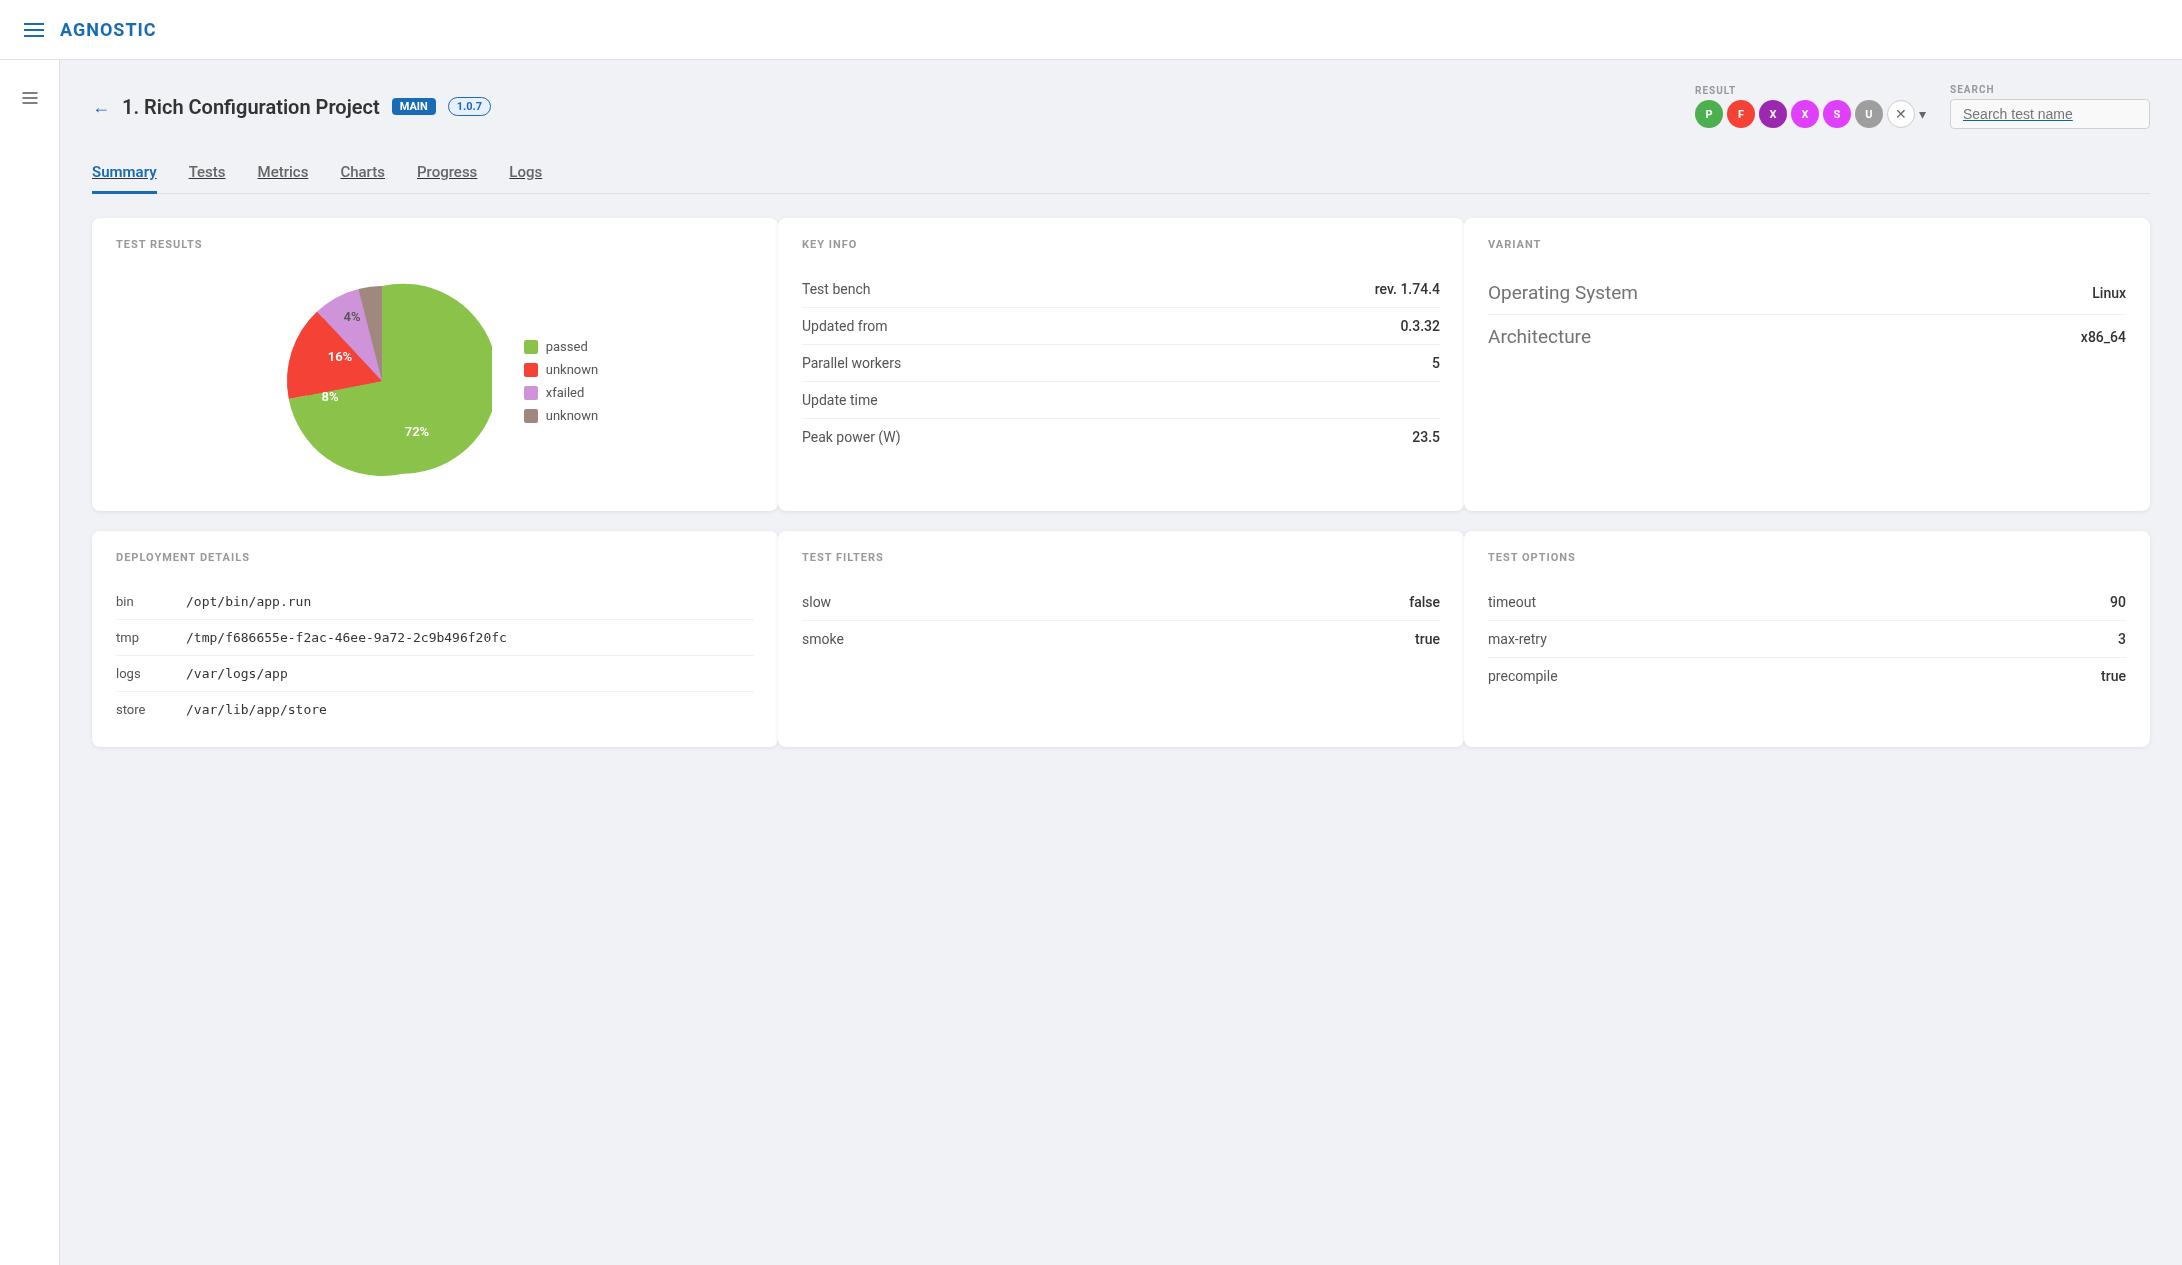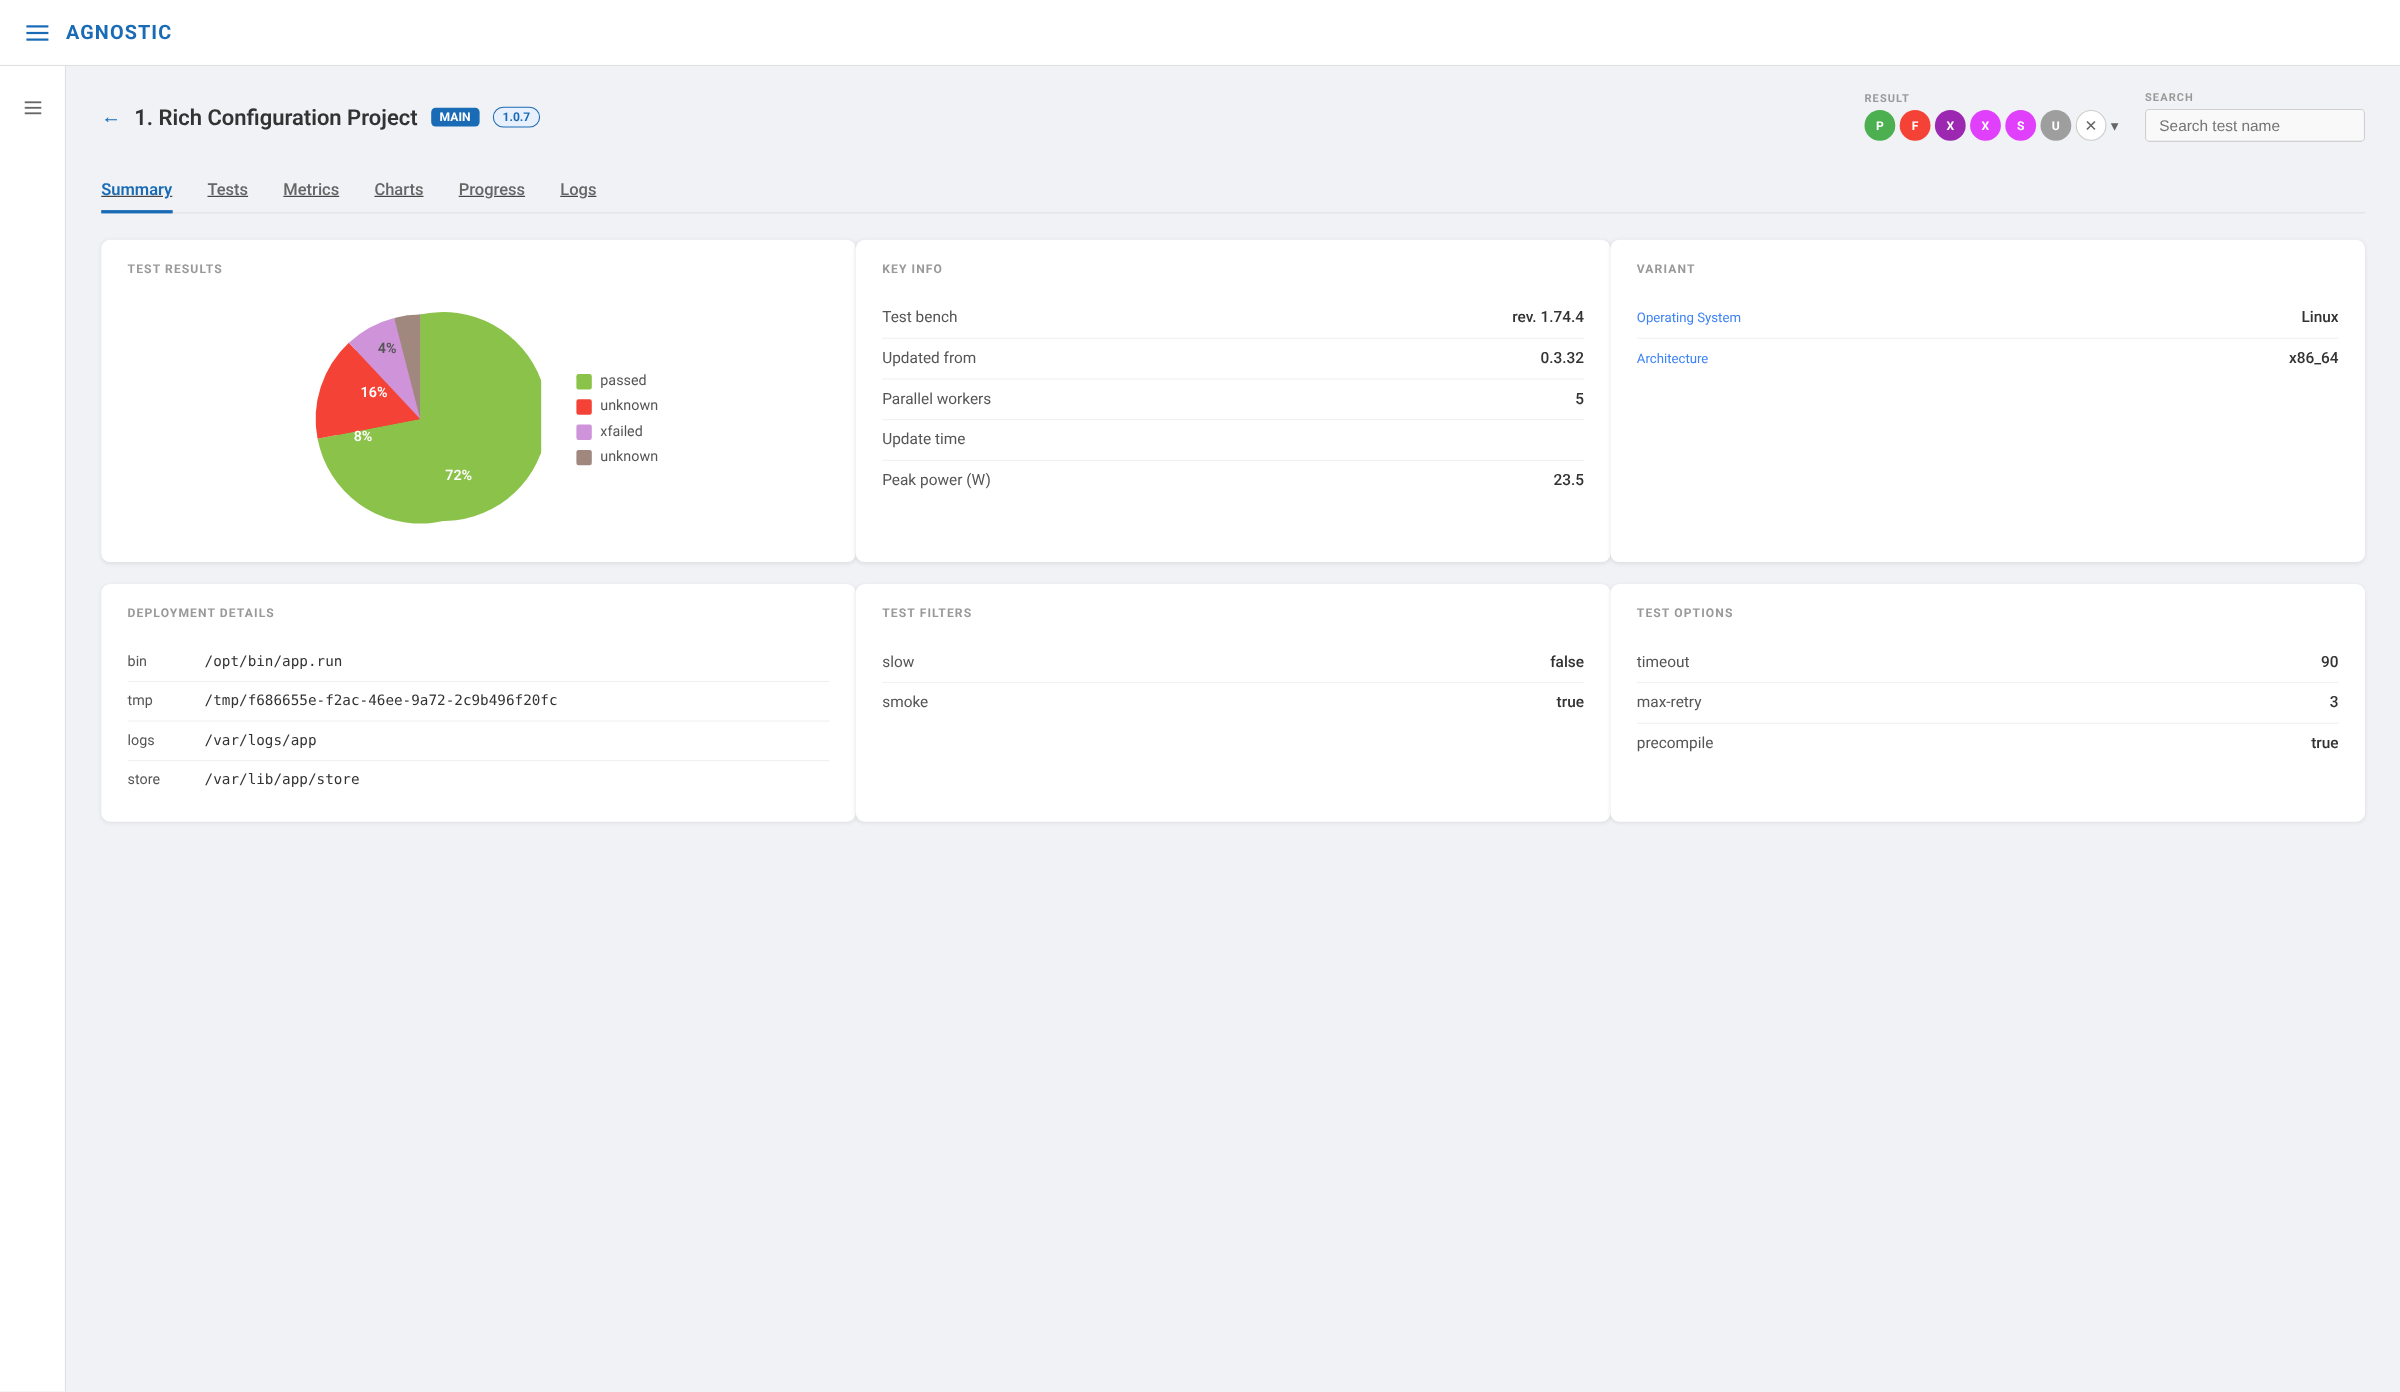--- a/index.html
+++ b/index.html
@@ -85,20 +85,21 @@
     .search-label { font-size: 10px; font-weight: 700; color: #999; letter-spacing: 1px; }
     .search-input {
       border: 1px solid #d0d0d0;
       border-radius: 4px;
       padding: 6px 12px;
       font-size: 14px;
       color: #0369a1;
       width: 200px;
       background: #f9f9f9;
       outline: none;
+      text-decoration: underline;
     }
 
     
     .tabs { display: flex; gap: 32px; border-bottom: 1px solid #e0e0e0; margin-bottom: 24px; text-decoration: underline; }
     .tab {
       padding: 10px 0;
       font-size: 15px;
       font-weight: 500;
       color: #666;
       cursor: pointer;
@@ -136,21 +137,21 @@
     .info-table { width: 100%; }
     .info-row { display: flex; justify-content: space-between; align-items: center; padding: 10px 0; border-bottom: 1px solid #f0f0f0; }
     .info-row:last-child { border-bottom: none; }
     .info-key { font-size: 14px; color: #555; }
     .info-val { font-size: 14px; color: #333; font-weight: 500; }
 
     
     .variant-table { width: 100%; }
     .variant-row { display: flex; justify-content: space-between; align-items: center; padding: 10px 0; border-bottom: 1px solid #f0f0f0; }
     .variant-row:last-child { border-bottom: none; }
-    .variant-key { font-size: 12px; color: #3b82f6; }
+    .variant-key { font-size: 19px; color: #737373; }
     .variant-val { font-size: 14px; color: #333; font-weight: 500; }
 
     
     .deploy-table { width: 100%; }
     .deploy-row { display: flex; align-items: baseline; padding: 10px 0; border-bottom: 1px solid #f0f0f0; gap: 20px; }
     .deploy-row:last-child { border-bottom: none; }
     .deploy-key { font-size: 13px; color: #555; min-width: 50px; }
     .deploy-val { font-size: 13px; color: #333; font-family: monospace; word-break: break-all; }
 
     

